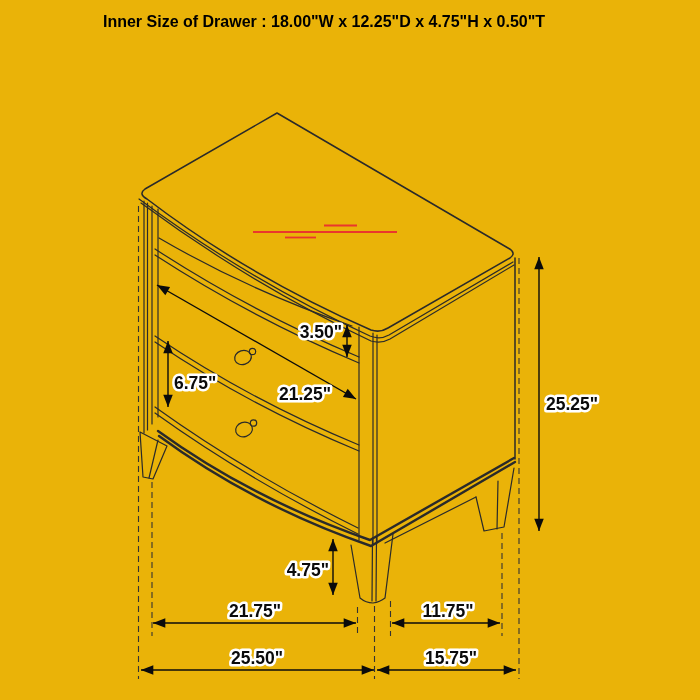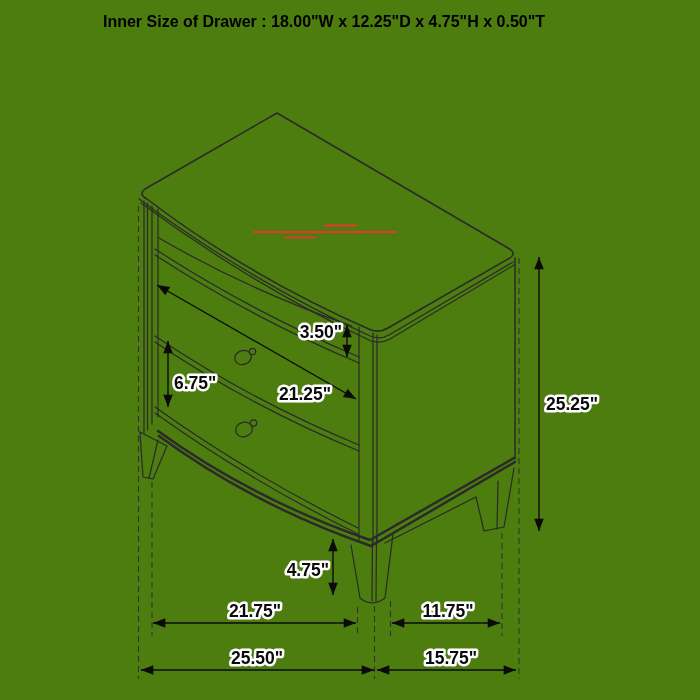--- a/index.html
+++ b/index.html
@@ -8,21 +8,21 @@
     background: #ffffff;
     width: 700px;
     height: 700px;
     overflow: hidden;
     font-family: "Liberation Sans", sans-serif;
   }
   .stage {
     position: relative;
     width: 700px;
     height: 700px;
-    background: #4d7c0f;
+    background: #eab308;
   }
   svg { display: block; }
   .title-text {
     font-family: "Liberation Sans", sans-serif;
     font-size: 16px;
     font-weight: bold;
     fill: #000000;
   }
   .dim-text {
     font-family: "Liberation Sans", sans-serif;

